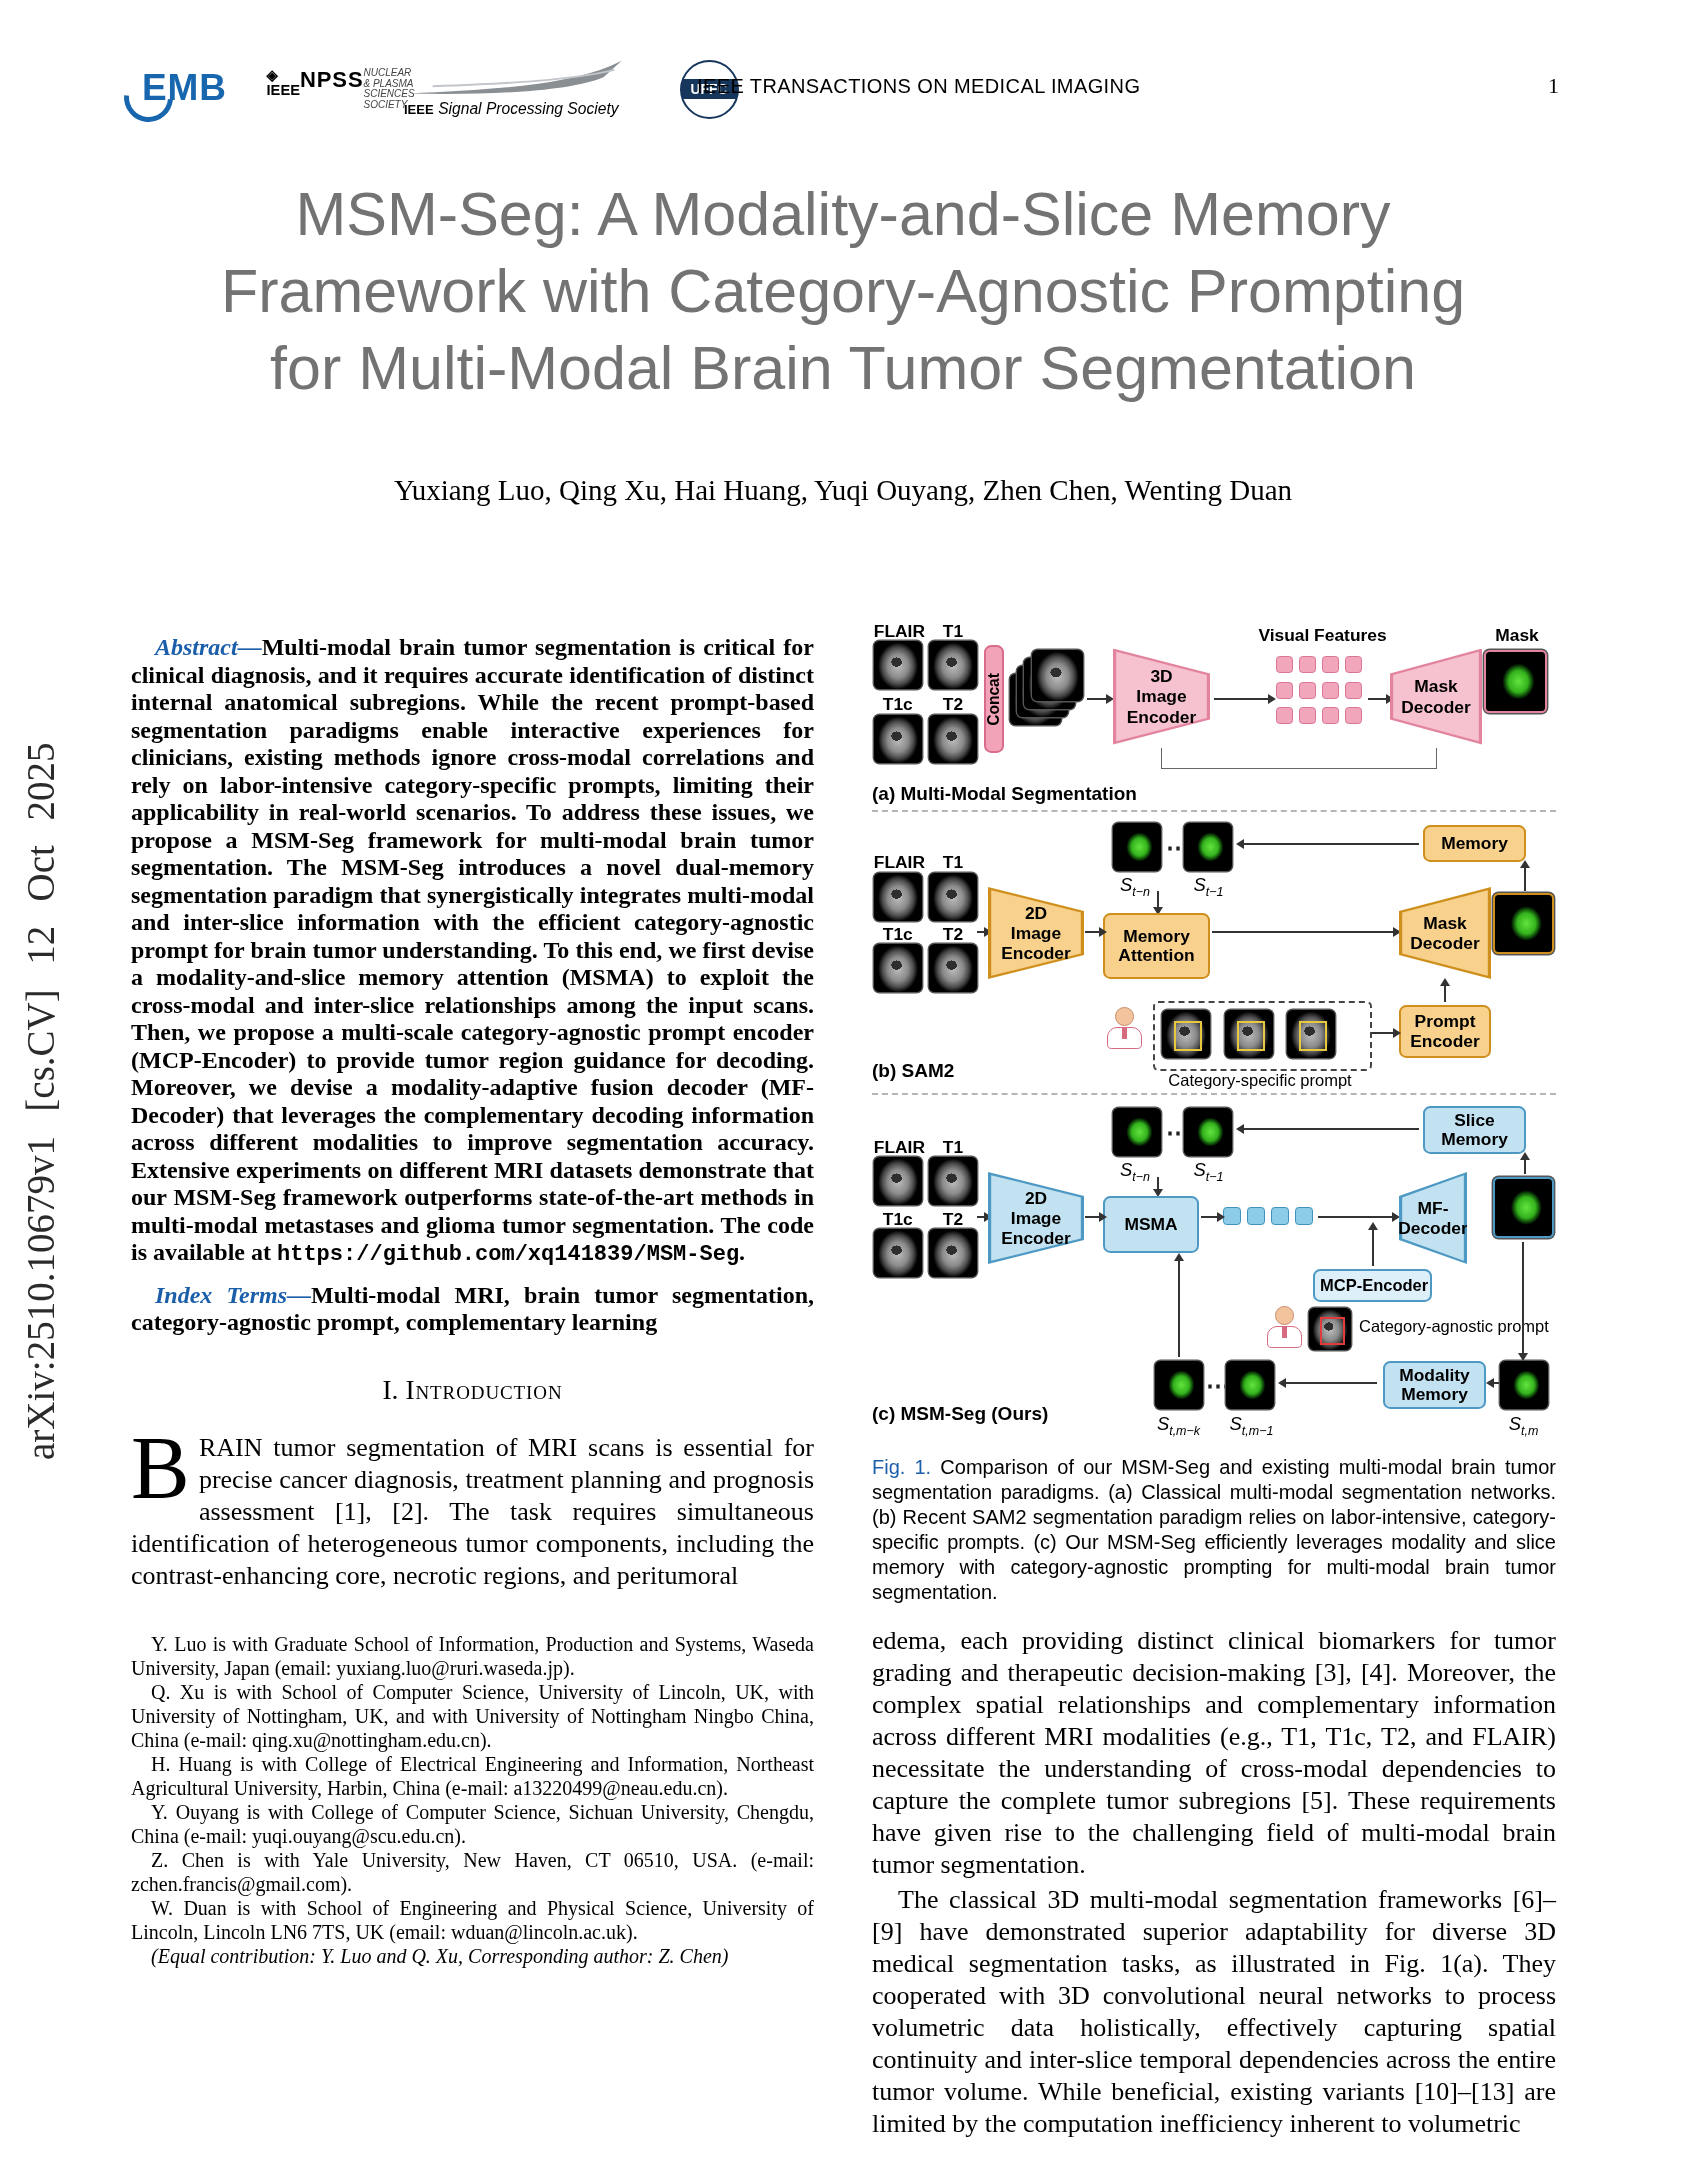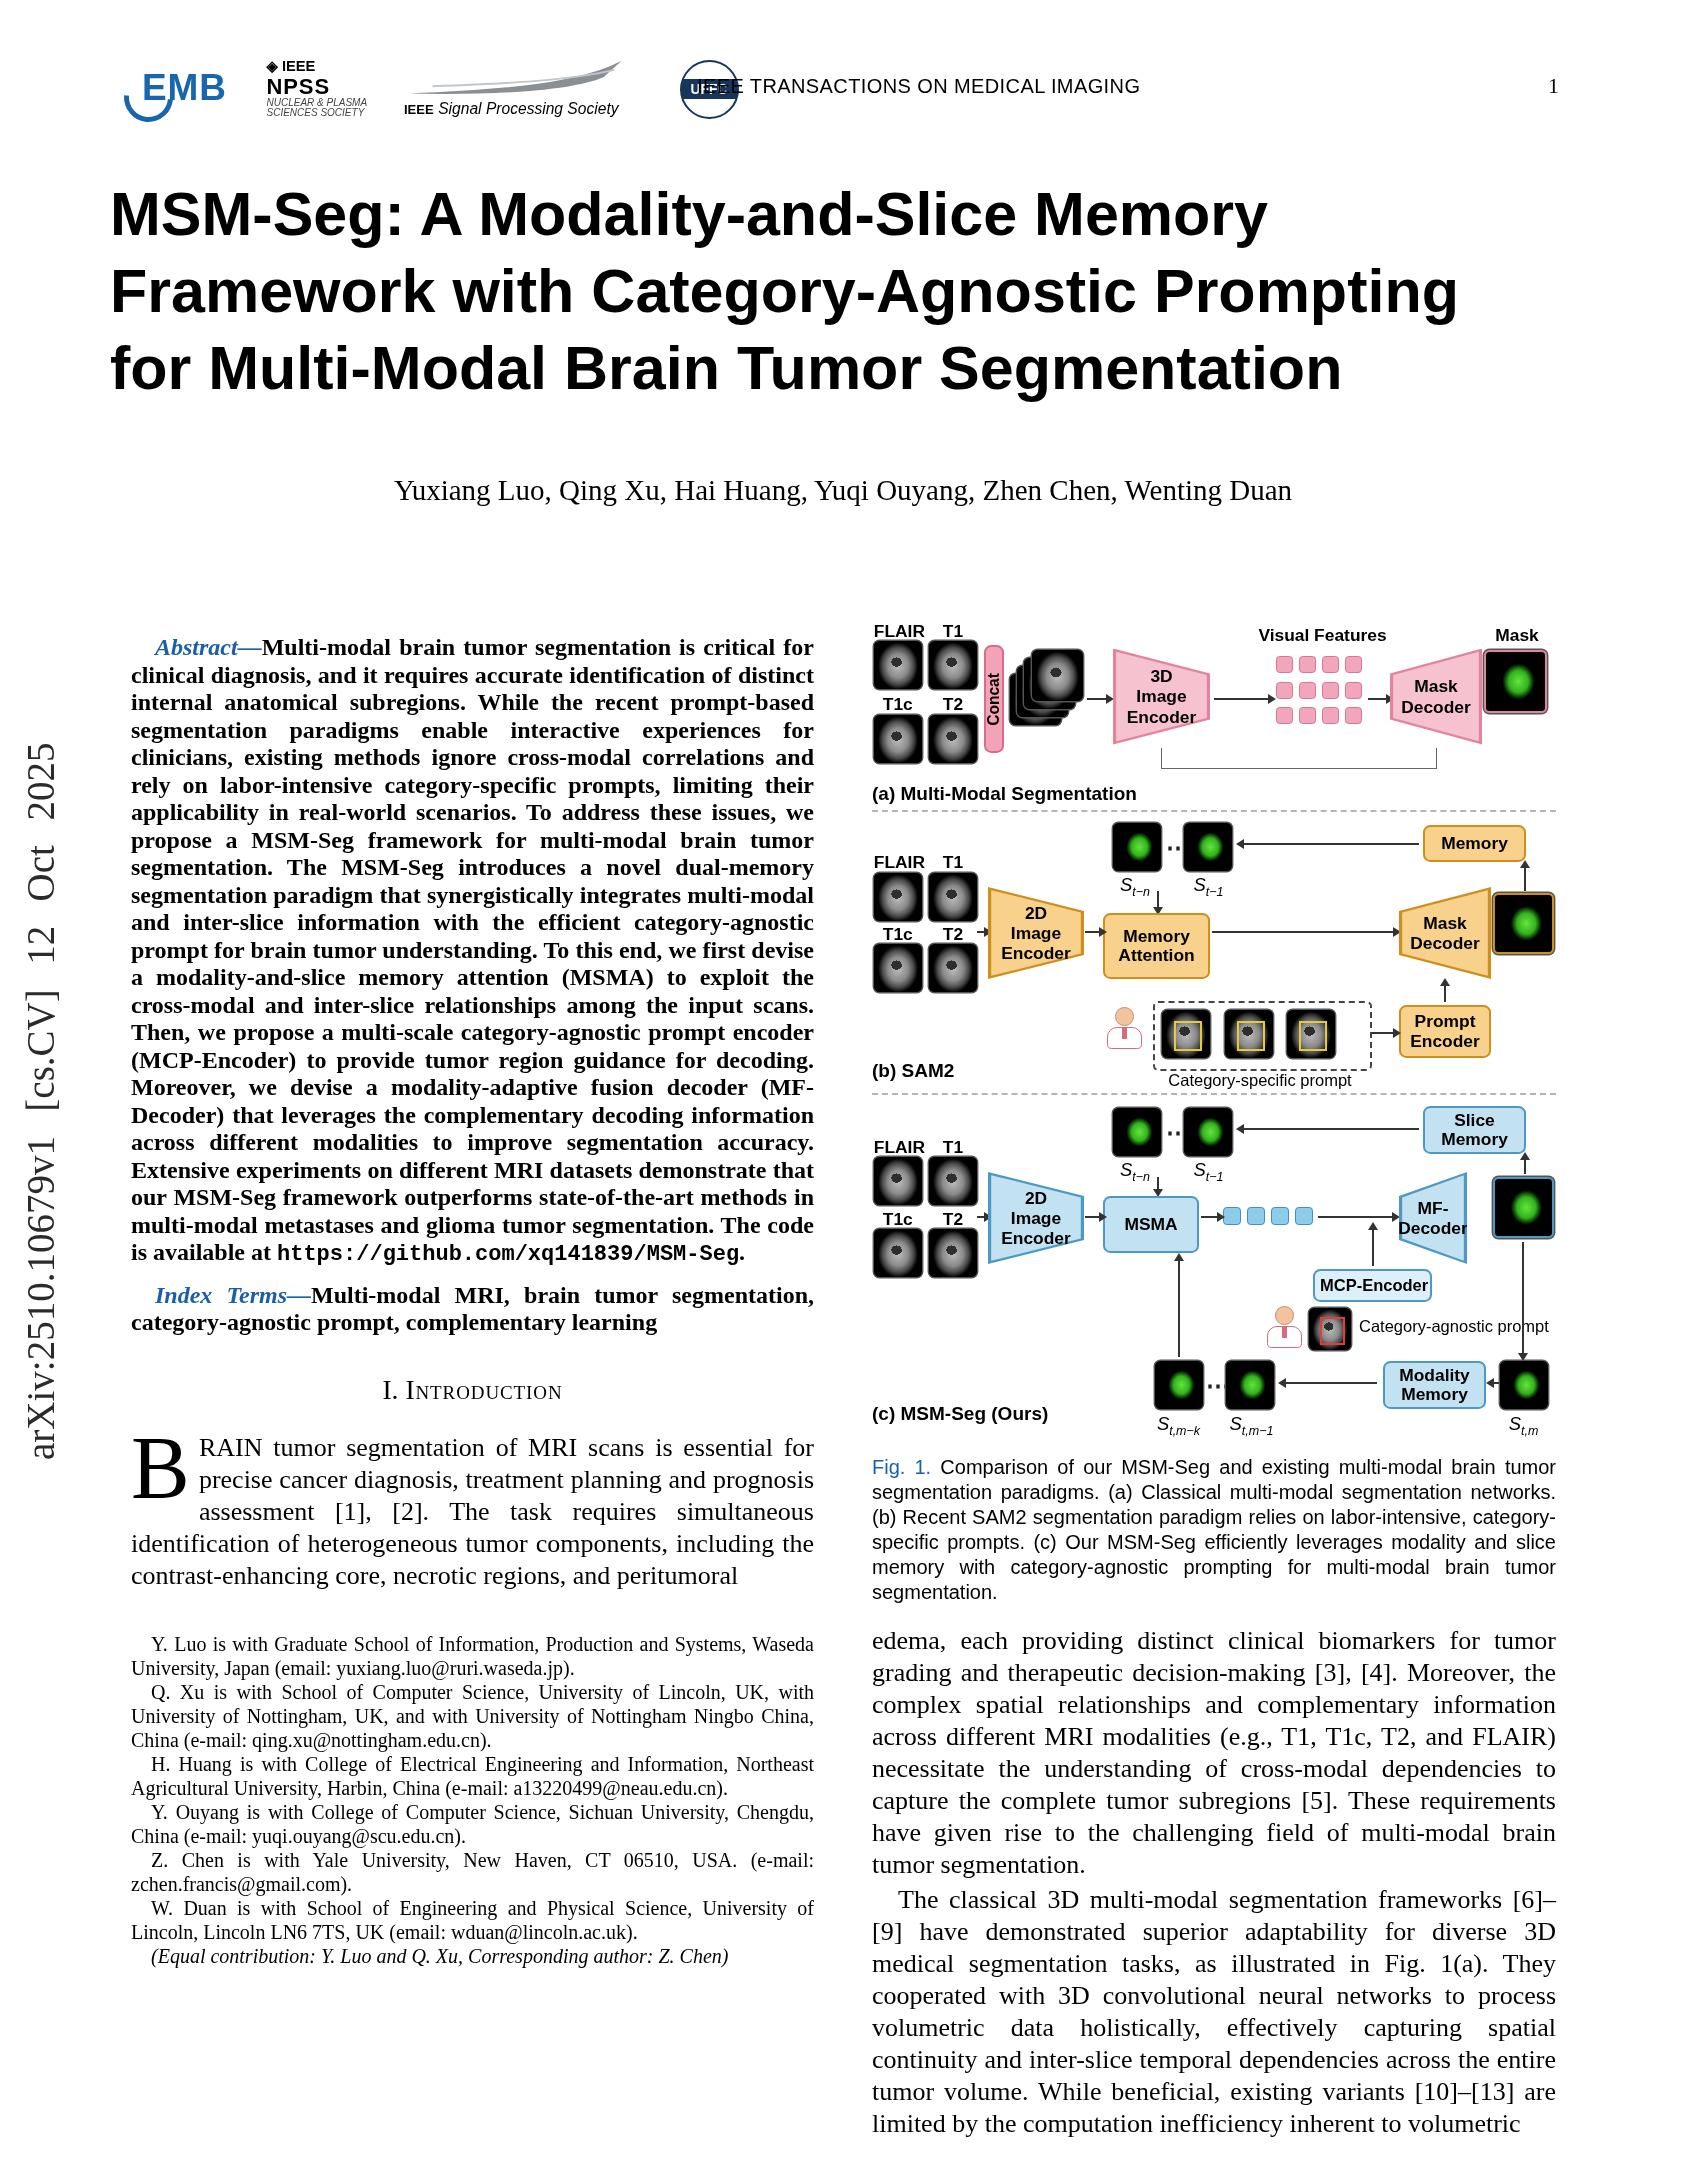--- a/index.html
+++ b/index.html
@@ -8,38 +8,38 @@
 
   
   .hdr { position:absolute; left:129px; right:127px; top:53px; height:83px; }
   .logos { position:absolute; left:0; top:5.5px; display:flex; gap:27.5px; align-items:center; }
   .logo-emb { position:relative; width:110px; height:59px; }
   .emb-arc { position:absolute; left:-5.5px; top:13px; width:39px; height:39px; border-radius:50%;
              border:5.5px solid #1766ae; border-color:transparent transparent #1766ae #1766ae;
              transform:rotate(-40deg); }
   .emb-txt { position:absolute; left:13px; top:7.3px; font-family:"Liberation Sans",sans-serif;
              font-weight:bold; font-size:37px; color:#1766ae; letter-spacing:0.9px; }
-  .logo-npss { display:flex; flex-direction:column; line-height:1.05; font-family:"Liberation Sans",sans-serif; width:110px; }
+  .logo-npss { display:flex; flex-direction:row; line-height:1.05; font-family:"Liberation Sans",sans-serif; width:110px; }
   .npss-ieee { font-weight:bold; font-size:14.7px; }
   .npss-name { font-weight:bold; font-size:22px; letter-spacing:0.9px; }
   .npss-sub { font-size:10px; color:#444;font-style:italic; }
   .logo-sps { position:relative; width:248px; height:61px; }
   .sps-text { position:absolute; left:0; bottom:1.8px; font-family:"Liberation Sans",sans-serif; font-size:15.6px; white-space:nowrap; }
   .sps-text b { font-size:13px; margin-right:4.6px; }
   .logo-uffc { width:55px; height:55px; border:2.8px solid #16365c; border-radius:50%;
                display:flex; align-items:center; justify-content:center; background:#fff; }
   .uffc-band { display:block; width:100%; text-align:center; background:#16365c; color:#fff;
                font-family:"Liberation Sans",sans-serif; font-weight:bold; font-size:13.8px; padding:2.8px 0; }
   .hdr-journal { position:absolute; left:568px; top:22px; font-family:"Liberation Sans",sans-serif;
                  font-size:20px; letter-spacing:0.4px; }
   .hdr-page { position:absolute; right:0; top:20px; font-size:22px; }
 
   
-  .title { position:absolute; left:110px; right:110px; top:176px; 
-           color:#000000; font-family:"Liberation Sans",sans-serif; font-size:61px; line-height:77px;font-weight:bold; }
+  .title { position:absolute; left:110px; right:110px; top:176px; text-align:center;
+           color:#737373; font-family:"Liberation Sans",sans-serif; font-size:61px; line-height:77px; }
   .authors { position:absolute; left:0; right:0; top:474px; text-align:center; font-size:29px; }
 
   
   .arxiv { position:absolute; left:14.7px; top:514px; width:51px; height:1175px;
            writing-mode:vertical-rl; transform:rotate(180deg);
            display:flex; align-items:center; justify-content:center;
            font-size:39px; color:#2b2b2b; word-spacing:14.7px; }
 
   
   .col-left  { position:absolute; left:131px; top:634px; width:683px; }

